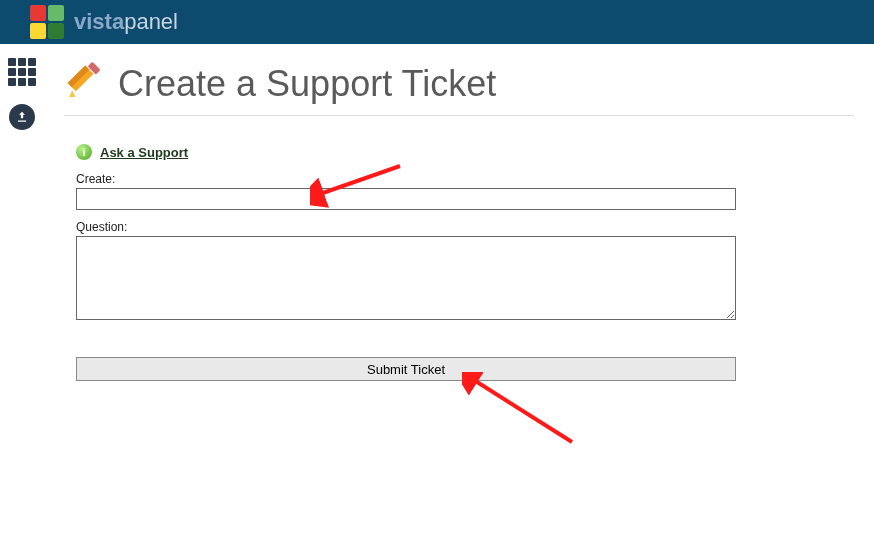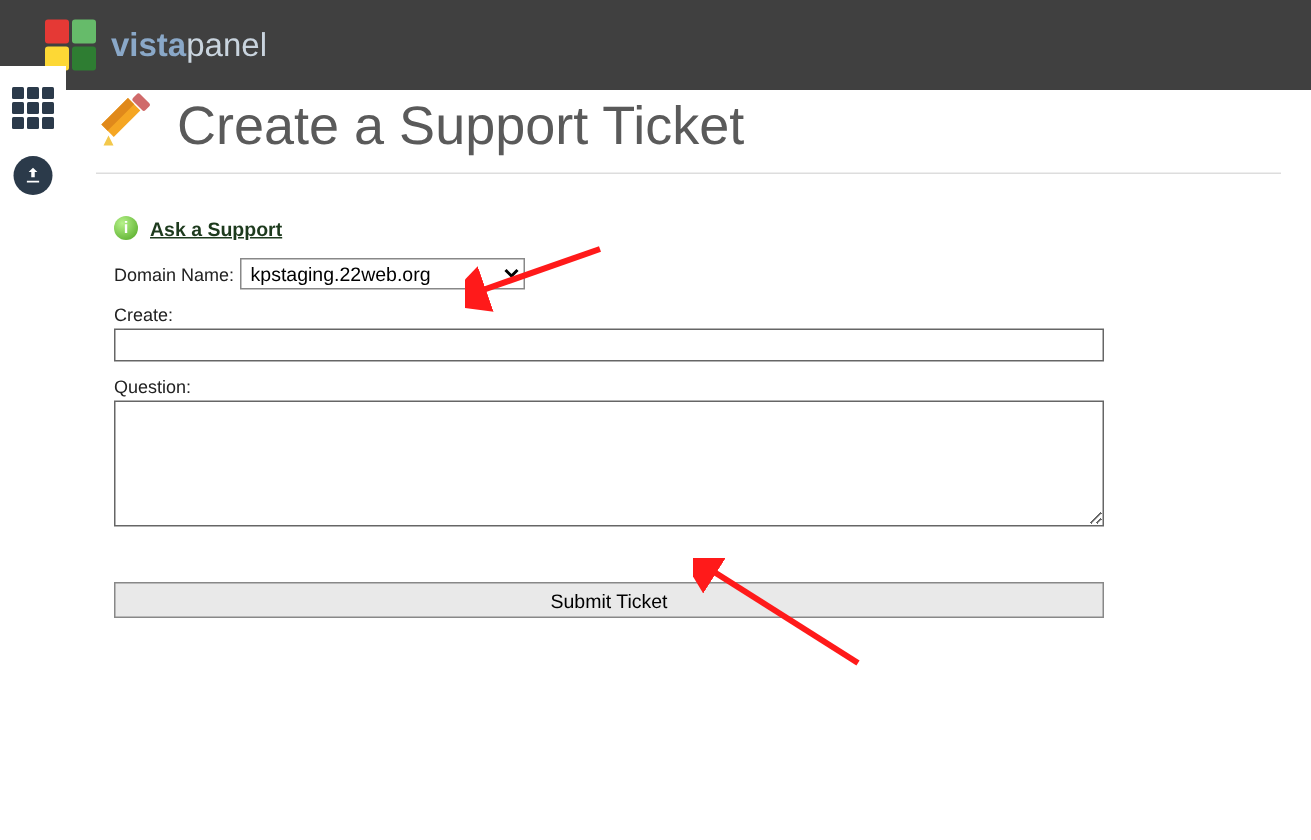--- a/index.html
+++ b/index.html
@@ -6,22 +6,22 @@
   body {
     font-family: Arial, Helvetica, sans-serif;
     font-size: 13px;
     background: #ffffff;
     width: 874px;
     height: 560px;
     overflow: hidden;
     position: relative;
   }
   .topbar {
-    background: #404040;
-    height: 60px;
+    background: #0c4a6e;
+    height: 44px;
     display: flex;
     align-items: center;
     padding-left: 30px;
   }
   .logo-boxes {
     display: grid;
     grid-template-columns: 16px 16px;
     grid-template-rows: 16px 16px;
     gap: 2px;
     margin-right: 10px;
@@ -221,26 +221,20 @@
     <h1 class="page-title">Create a Support Ticket</h1>
   </div>
   <hr class="divider">
 
   <div class="content">
     <div class="ask-row">
       <div class="info-icon">i</div>
       <a class="ask-link">Ask a Support</a>
     </div>
 
-    <div class="form-row">
-      <label>Domain Name:</label>
-      <select class="domain">
-        <option>kpstaging.22web.org</option>
-      </select>
-    </div>
 
     <div class="field-block">
       <span class="subject-label">Create:</span>
       <input type="text" class="subject" value="" style="">
     </div>
 
     <div class="field-block">
       <span class="question-label">Question:</span>
       <textarea class="question" style=""></textarea>
     </div>

